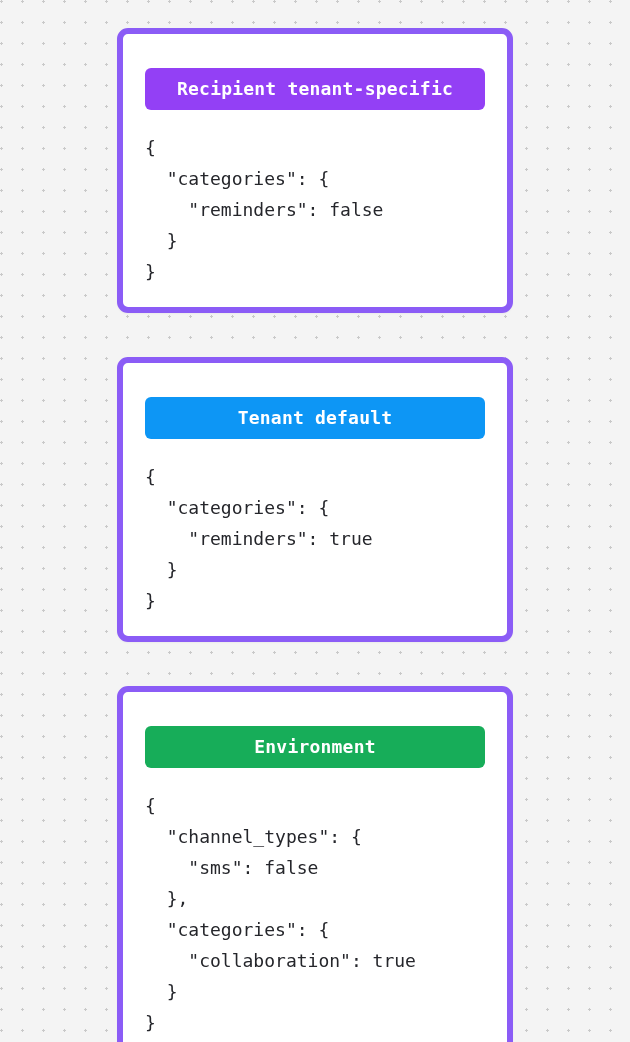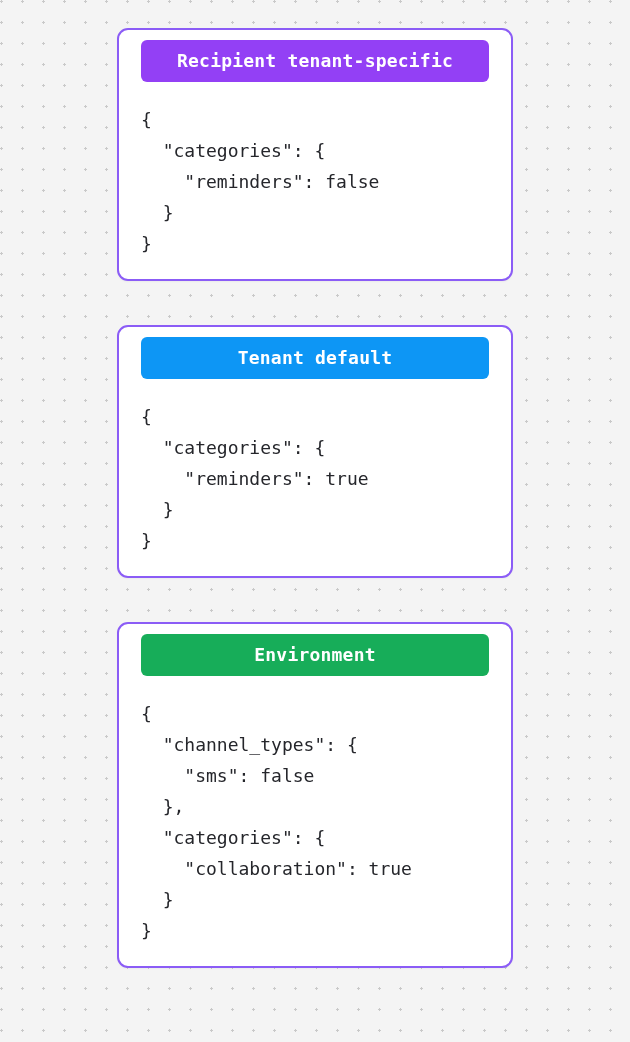--- a/index.html
+++ b/index.html
@@ -25,24 +25,24 @@
     position: relative;
     width: 630px;
     height: 1042px;
     padding: 28px 117px;
   }
 
   .card {
     position: relative;
     width: 396px;
     background: #ffffff;
-    border: 2px solid #8b5cf6;
+    border: 6px solid #8b5cf6;
     border-radius: 11px;
     box-shadow: 0 1px 2px rgba(0, 0, 0, 0.04);
-    padding: 10px 22px 18px 22px;
+    padding: 34px 22px 18px 22px;
     margin-bottom: 44px;
   }
 
   .card:last-child {
     margin-bottom: 16px;
   }
 
   .card-badge {
     display: flex;
     align-items: center;

